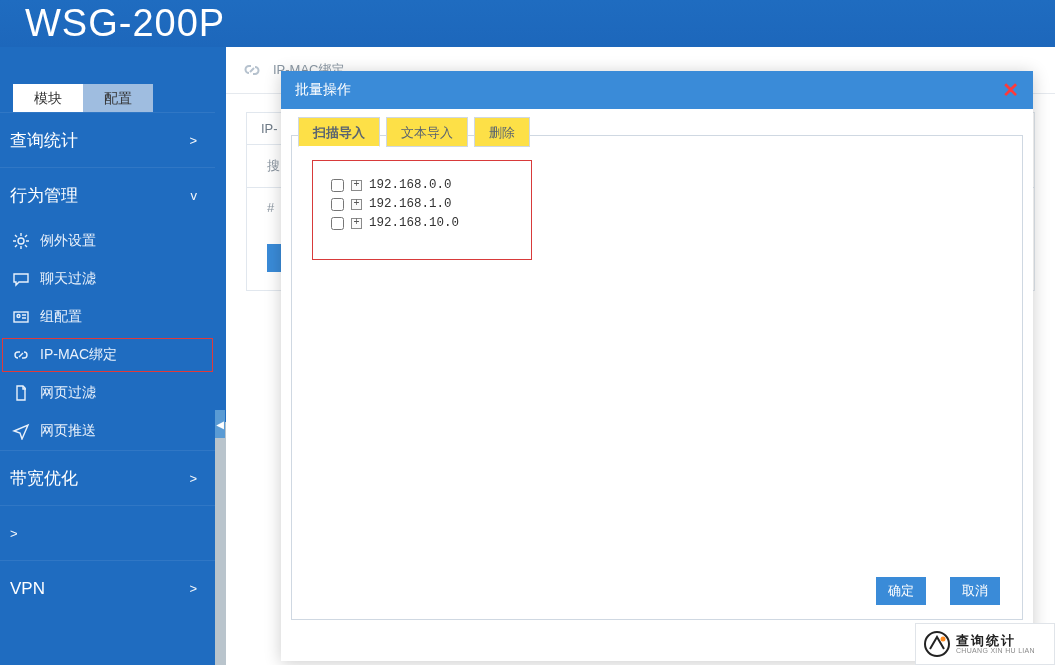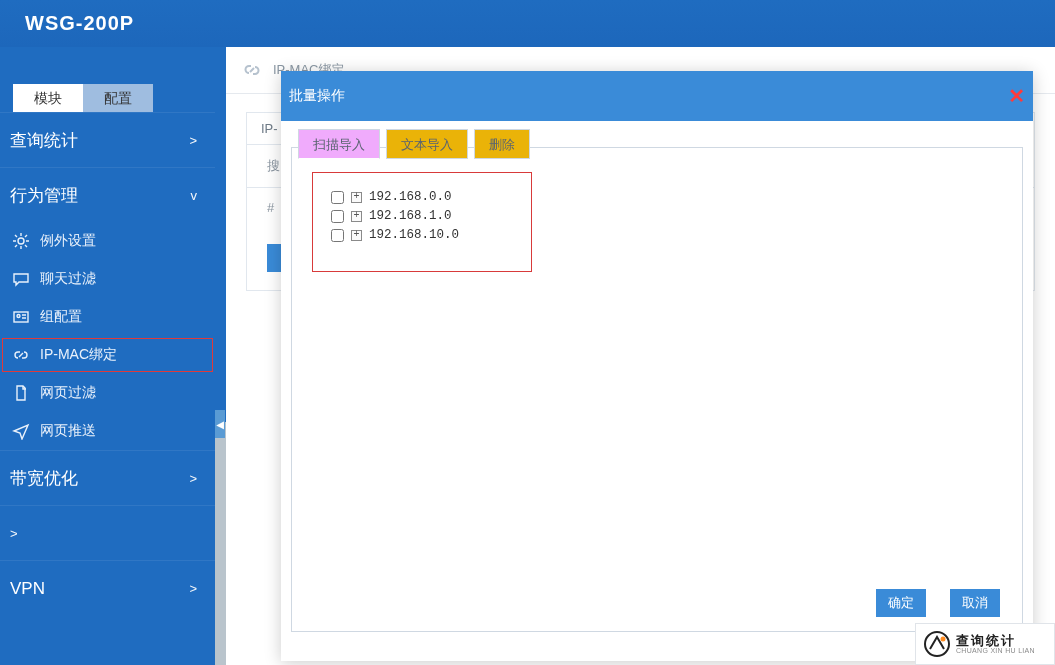--- a/index.html
+++ b/index.html
@@ -1,19 +1,19 @@
 <!DOCTYPE html>
 <html><head>
 <meta charset="utf-8">
 <style>
   html,body{margin:0;padding:0;width:1055px;height:665px;font-family:"Microsoft YaHei",Arial,sans-serif;background:#cdd3d8;overflow:hidden}
   *{box-sizing:border-box}
   
   .header{height:47px;background:linear-gradient(#1f6cc0,#1d67bb);color:#fff;display:flex;align-items:center;padding-left:25px}
-  .header h1{margin:0;font-size:20px;font-weight:bold;letter-spacing:1px}
+  .header h1{margin:0;font-size:38px;font-weight:normal;letter-spacing:1px}
   
   .body{display:flex;height:618px}
   .sidebar{width:215px;background:#1f6cc0;color:#fff;display:flex;flex-direction:column}
   .scrollrail{position:absolute;left:215px;top:47px;width:11px;height:618px;background:#b9c4cc}
   .scrollthumb{position:absolute;left:215px;top:47px;width:11px;height:375px;background:#1f6cc0}
   .dragtab{position:absolute;left:215px;top:410px;width:10px;height:28px;background:#5a9bd4;display:flex;align-items:center;justify-content:center;color:#fff;font-size:10px;z-index:3}
   
   .tabbar{height:65px;display:flex;align-items:flex-end;padding-left:13px;gap:0}
   .toptab{width:70px;height:28px;line-height:28px;text-align:center;font-size:14px;cursor:pointer}
   .toptab.active{background:#fff;color:#333}
@@ -31,27 +31,27 @@
   .crumb{height:47px;display:flex;align-items:center;gap:10px;padding-left:15px;color:#8a97a3;font-size:13px;border-bottom:1px solid #e5e9ee}
   .crumb .linkic{width:22px;height:22px}
   .crumb .linkic svg{stroke:#b6c2ce;fill:none;stroke-width:2}
   .panel{margin:18px 20px;border:1px solid #e1e7ee;background:#fff}
   .panel .ptab{display:inline-block;padding:8px 14px;border-bottom:1px solid #e1e7ee;font-size:13px;color:#6f7b87;border-right:1px solid #e1e7ee}
   .panel .row{padding:12px 20px;color:#8b96a1;font-size:13px}
   .panel .rowh{padding:12px 20px;color:#8b96a1;font-size:13px;border-top:1px solid #e1e7ee;display:flex;gap:40px}
   .panel .btn{display:inline-block;margin:14px 20px;width:60px;height:28px;background:#3a8bd8}
   
   .overlay{position:absolute;left:55px;top:24px;width:752px;height:590px;background:#fff;box-shadow:0 2px 16px rgba(0,0,0,.2);z-index:10}
-  .modaltitle{height:50px;background:#3a8bd8;color:#fff;display:flex;align-items:center;justify-content:space-between;padding:0 8px;font-size:14px}
+  .modaltitle{height:38px;background:#3a8bd8;color:#fff;display:flex;align-items:center;justify-content:space-between;padding:0 14px;font-size:14px}
   .modaltitle .x{color:#ff3a3a;font-size:20px;font-weight:bold;cursor:pointer}
   .modalbody{padding:4px 10px 10px 10px}
   .innerbox{border:1px solid #cfd8e2;height:485px;position:relative;background:#fff}
   .modaltabs{position:absolute;top:-19px;left:6px;display:flex;gap:6px}
-  .mtab{height:30px;padding:0 14px;line-height:30px;font-size:13px;border:1px solid #cfd8e2;background:#eab308;color:#5a6470;cursor:pointer}
-  .mtab.active{background:#f0abfc;border-bottom:1px solid #fff;font-weight:400}
+  .mtab{height:30px;padding:0 14px;line-height:30px;font-size:13px;border:1px solid #cfd8e2;background:#fde047;color:#5a6470;cursor:pointer}
+  .mtab.active{background:#fde047;border-bottom:1px solid #fff;font-weight:700}
   .tree{position:absolute;top:24px;left:20px;width:220px;height:100px;border:1px solid #d83a3a;padding:12px 14px;background:#fff}
   .tnode{display:flex;align-items:center;gap:7px;font-family:"Courier New",monospace;font-size:12.5px;color:#333;margin:5px 4px}
   .tnode input{margin:0}
   .tnode .plus{width:11px;height:11px;border:1px solid #8a8a8a;display:flex;align-items:center;justify-content:center;font-size:10px;line-height:1;color:#555;background:#fafafa}
   .modalbtns{position:absolute;right:22px;bottom:14px;display:flex;gap:24px}
   .mbtn{width:50px;height:28px;background:#3a8bd8;color:#fff;border:none;font-size:13px;cursor:pointer}
   
   .footer{position:absolute;right:0;bottom:0;width:140px;height:42px;background:#fff;border:1px solid #e0e4e9;display:flex;align-items:center;gap:6px;padding:0 8px;z-index:30}
   .footer .lg{width:26px;height:26px}
   .footer .lt{display:flex;flex-direction:column;line-height:1.05}

